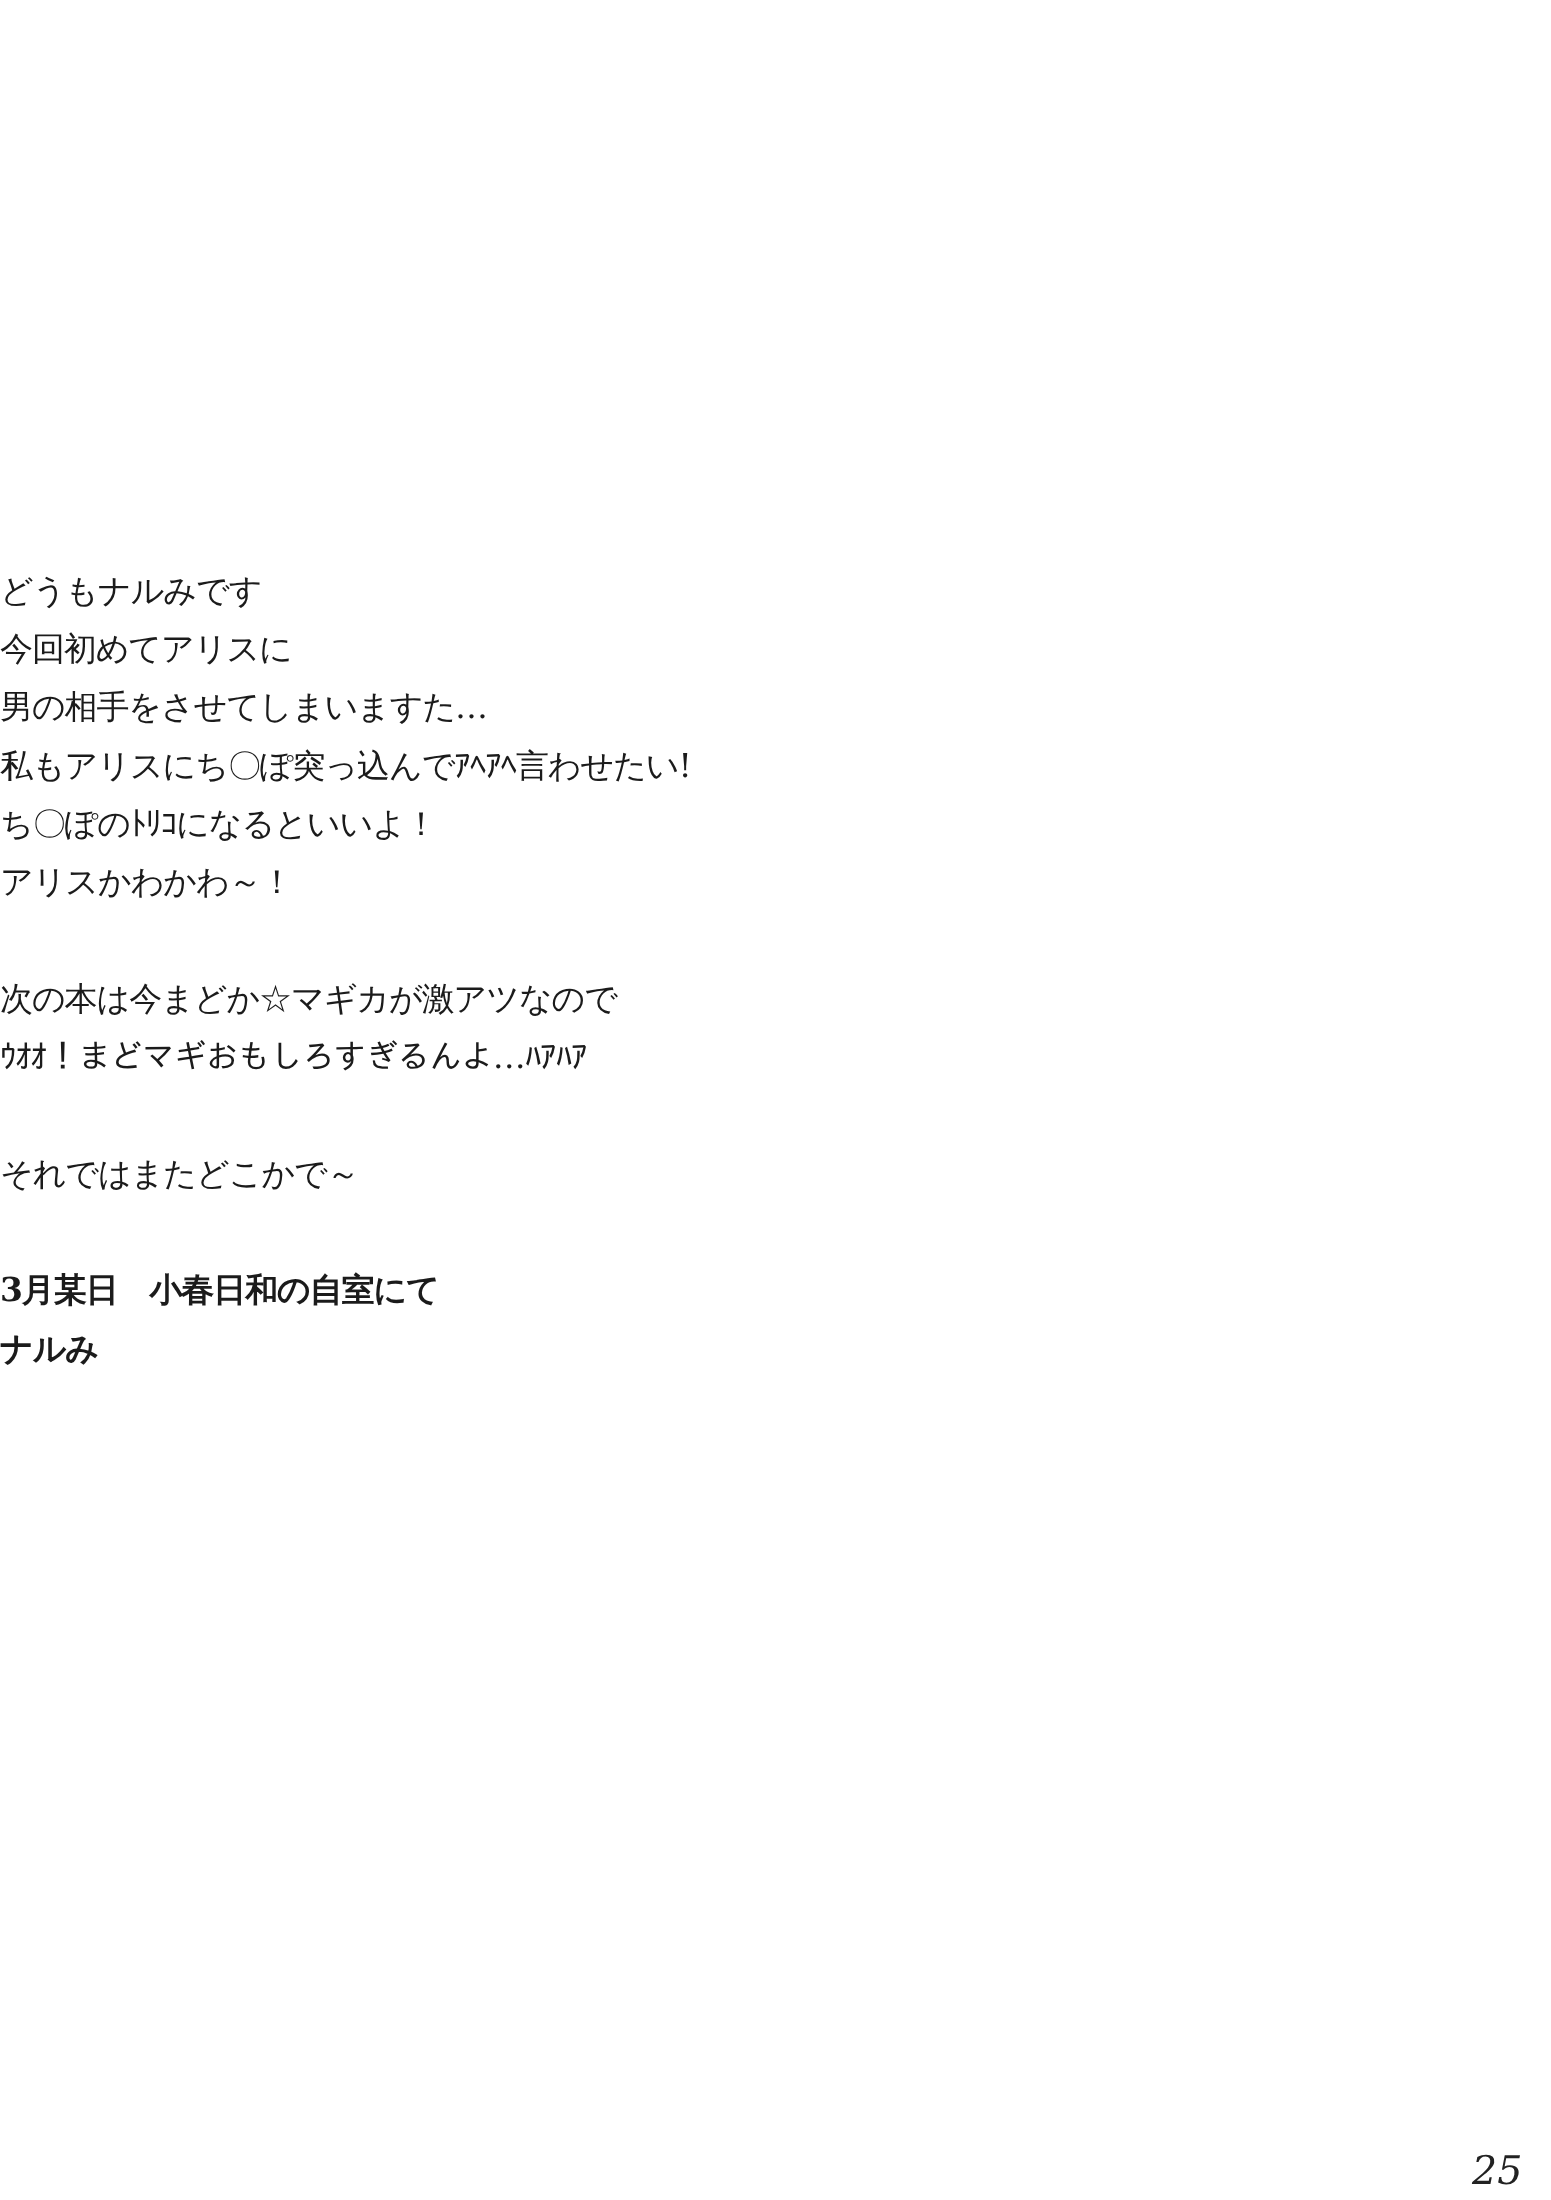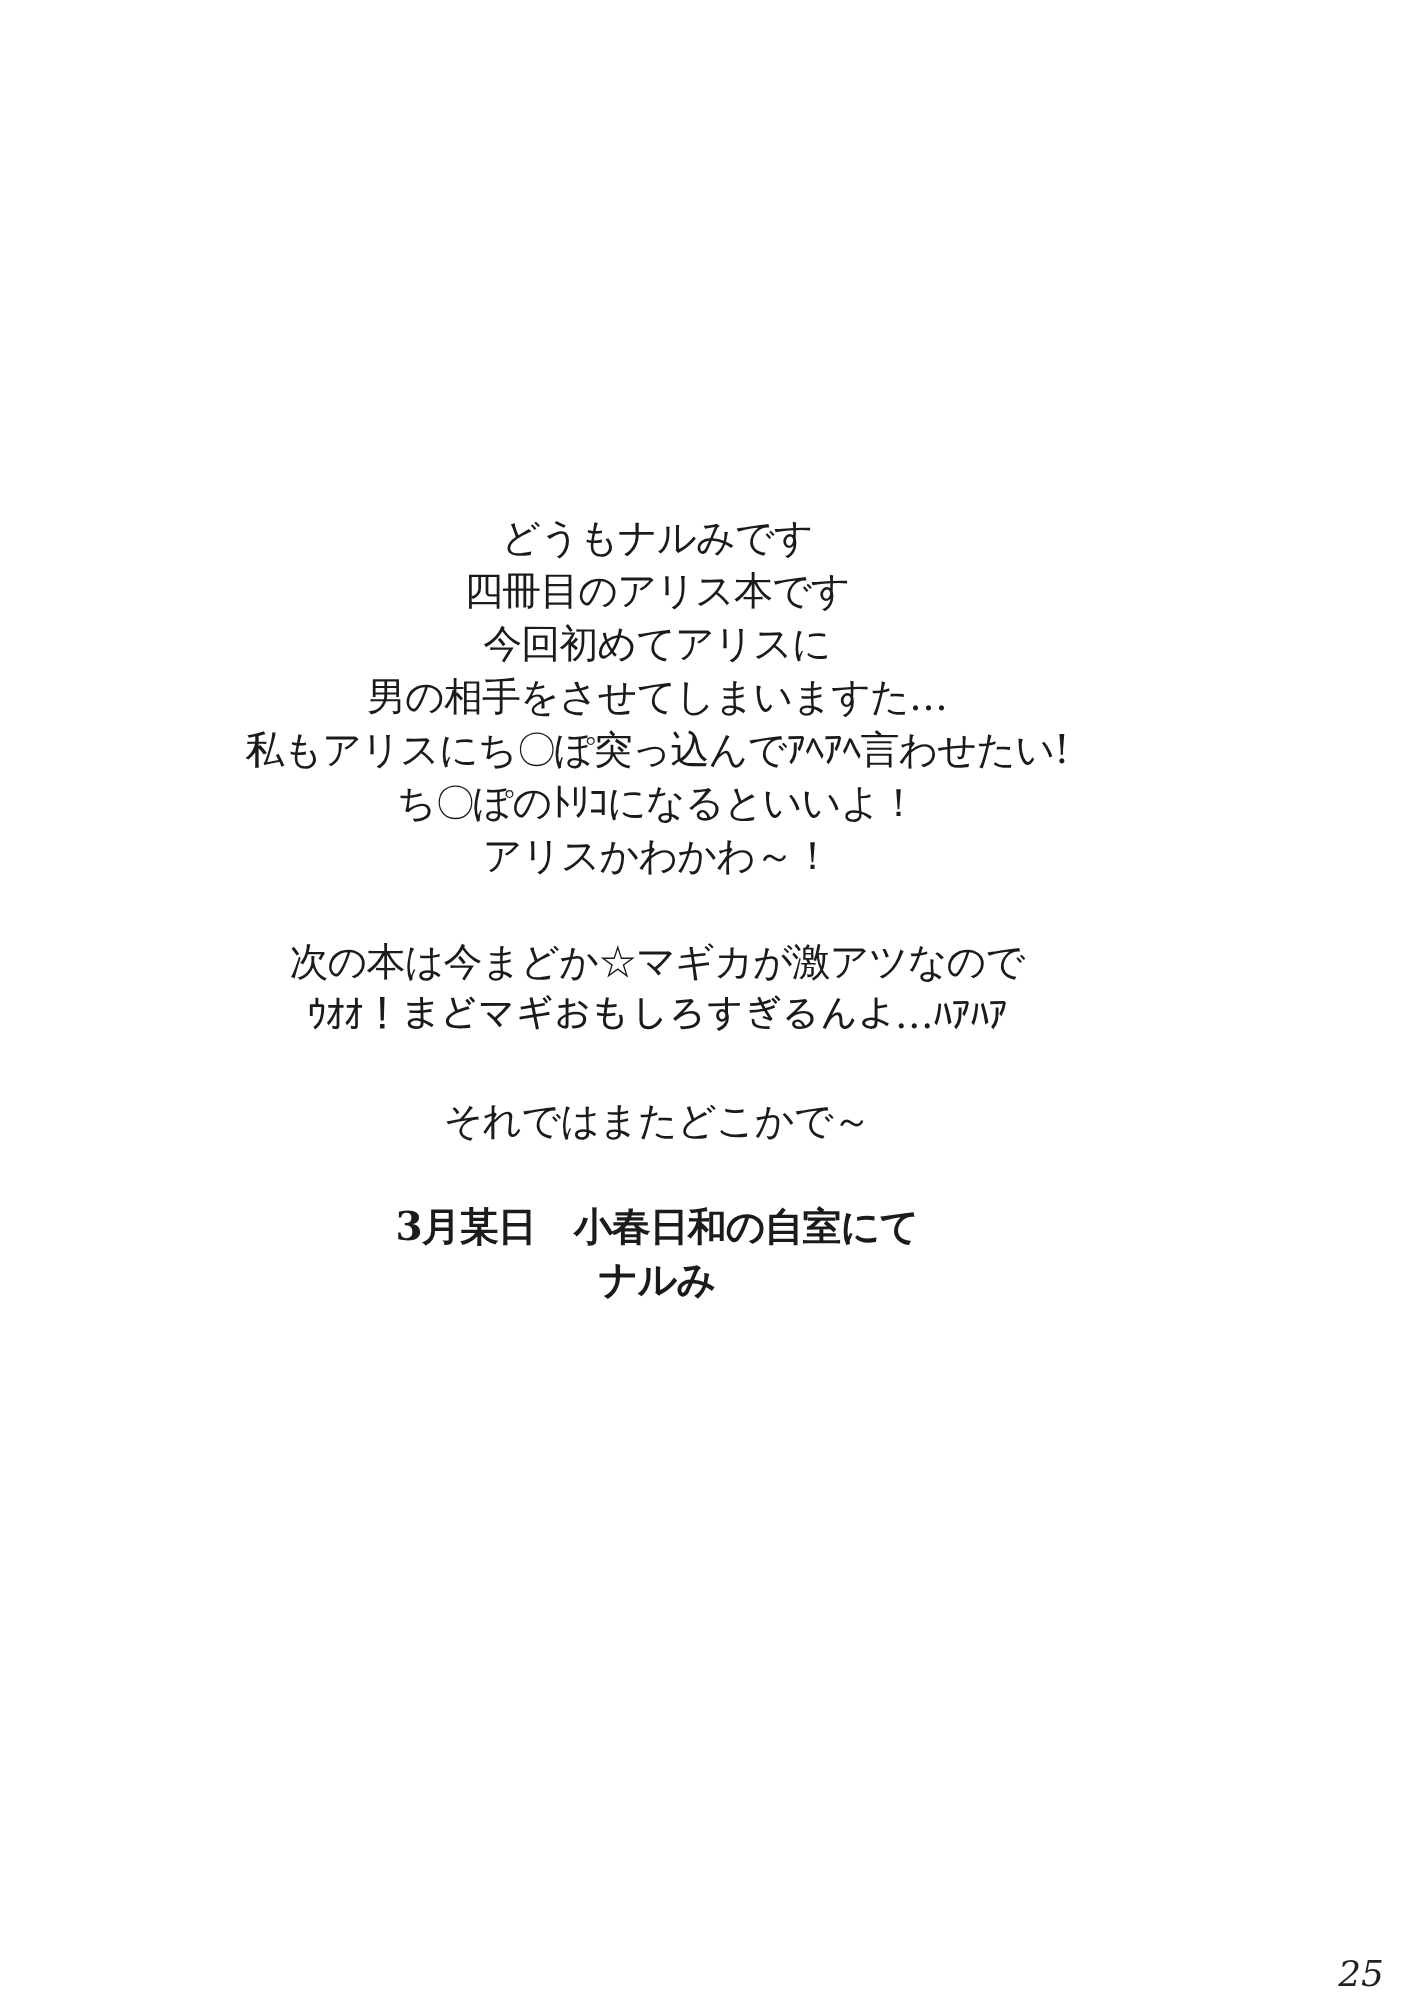--- a/index.html
+++ b/index.html
@@ -17,23 +17,23 @@
     .page {
       position: absolute;
       inset: 0;
       background: #ffffff;
     }
     .text-block {
       position: absolute;
       top: 511px;
       left: 0;
       width: 1314px;              
-      text-align: center;
+      text-align: left;
       color: #1b1b1b;
-      font-size: 39px;
+      font-size: 30px;
       line-height: 53px;
       letter-spacing: -1px;
     }
     .para {
       margin: 0 0 53px 0;         
     }
     .para:last-child {
       margin-bottom: 0;
       font-weight: bold;
     }
@@ -52,21 +52,20 @@
   </style>
 </head>
 <body>
 
 <div class="page">
 
   <div class="text-block">
 
     <div class="para">
       <div class="line">どうもナルみです</div>
-      <div class="line">四冊目のアリス本です</div>
       <div class="line">今回初めてアリスに</div>
       <div class="line">男の相手をさせてしまいますた…</div>
       <div class="line">私もアリスにち〇ぽ突っ込んでｱﾍｱﾍ言わせたい!</div>
       <div class="line">ち〇ぽのﾄﾘｺになるといいよ！</div>
       <div class="line">アリスかわかわ～！</div>
     </div>
 
     <div class="para">
       <div class="line">次の本は今まどか☆マギカが激アツなので</div>
       <div class="line">ｳｵｵ！まどマギおもしろすぎるんよ…ﾊｱﾊｱ</div>

